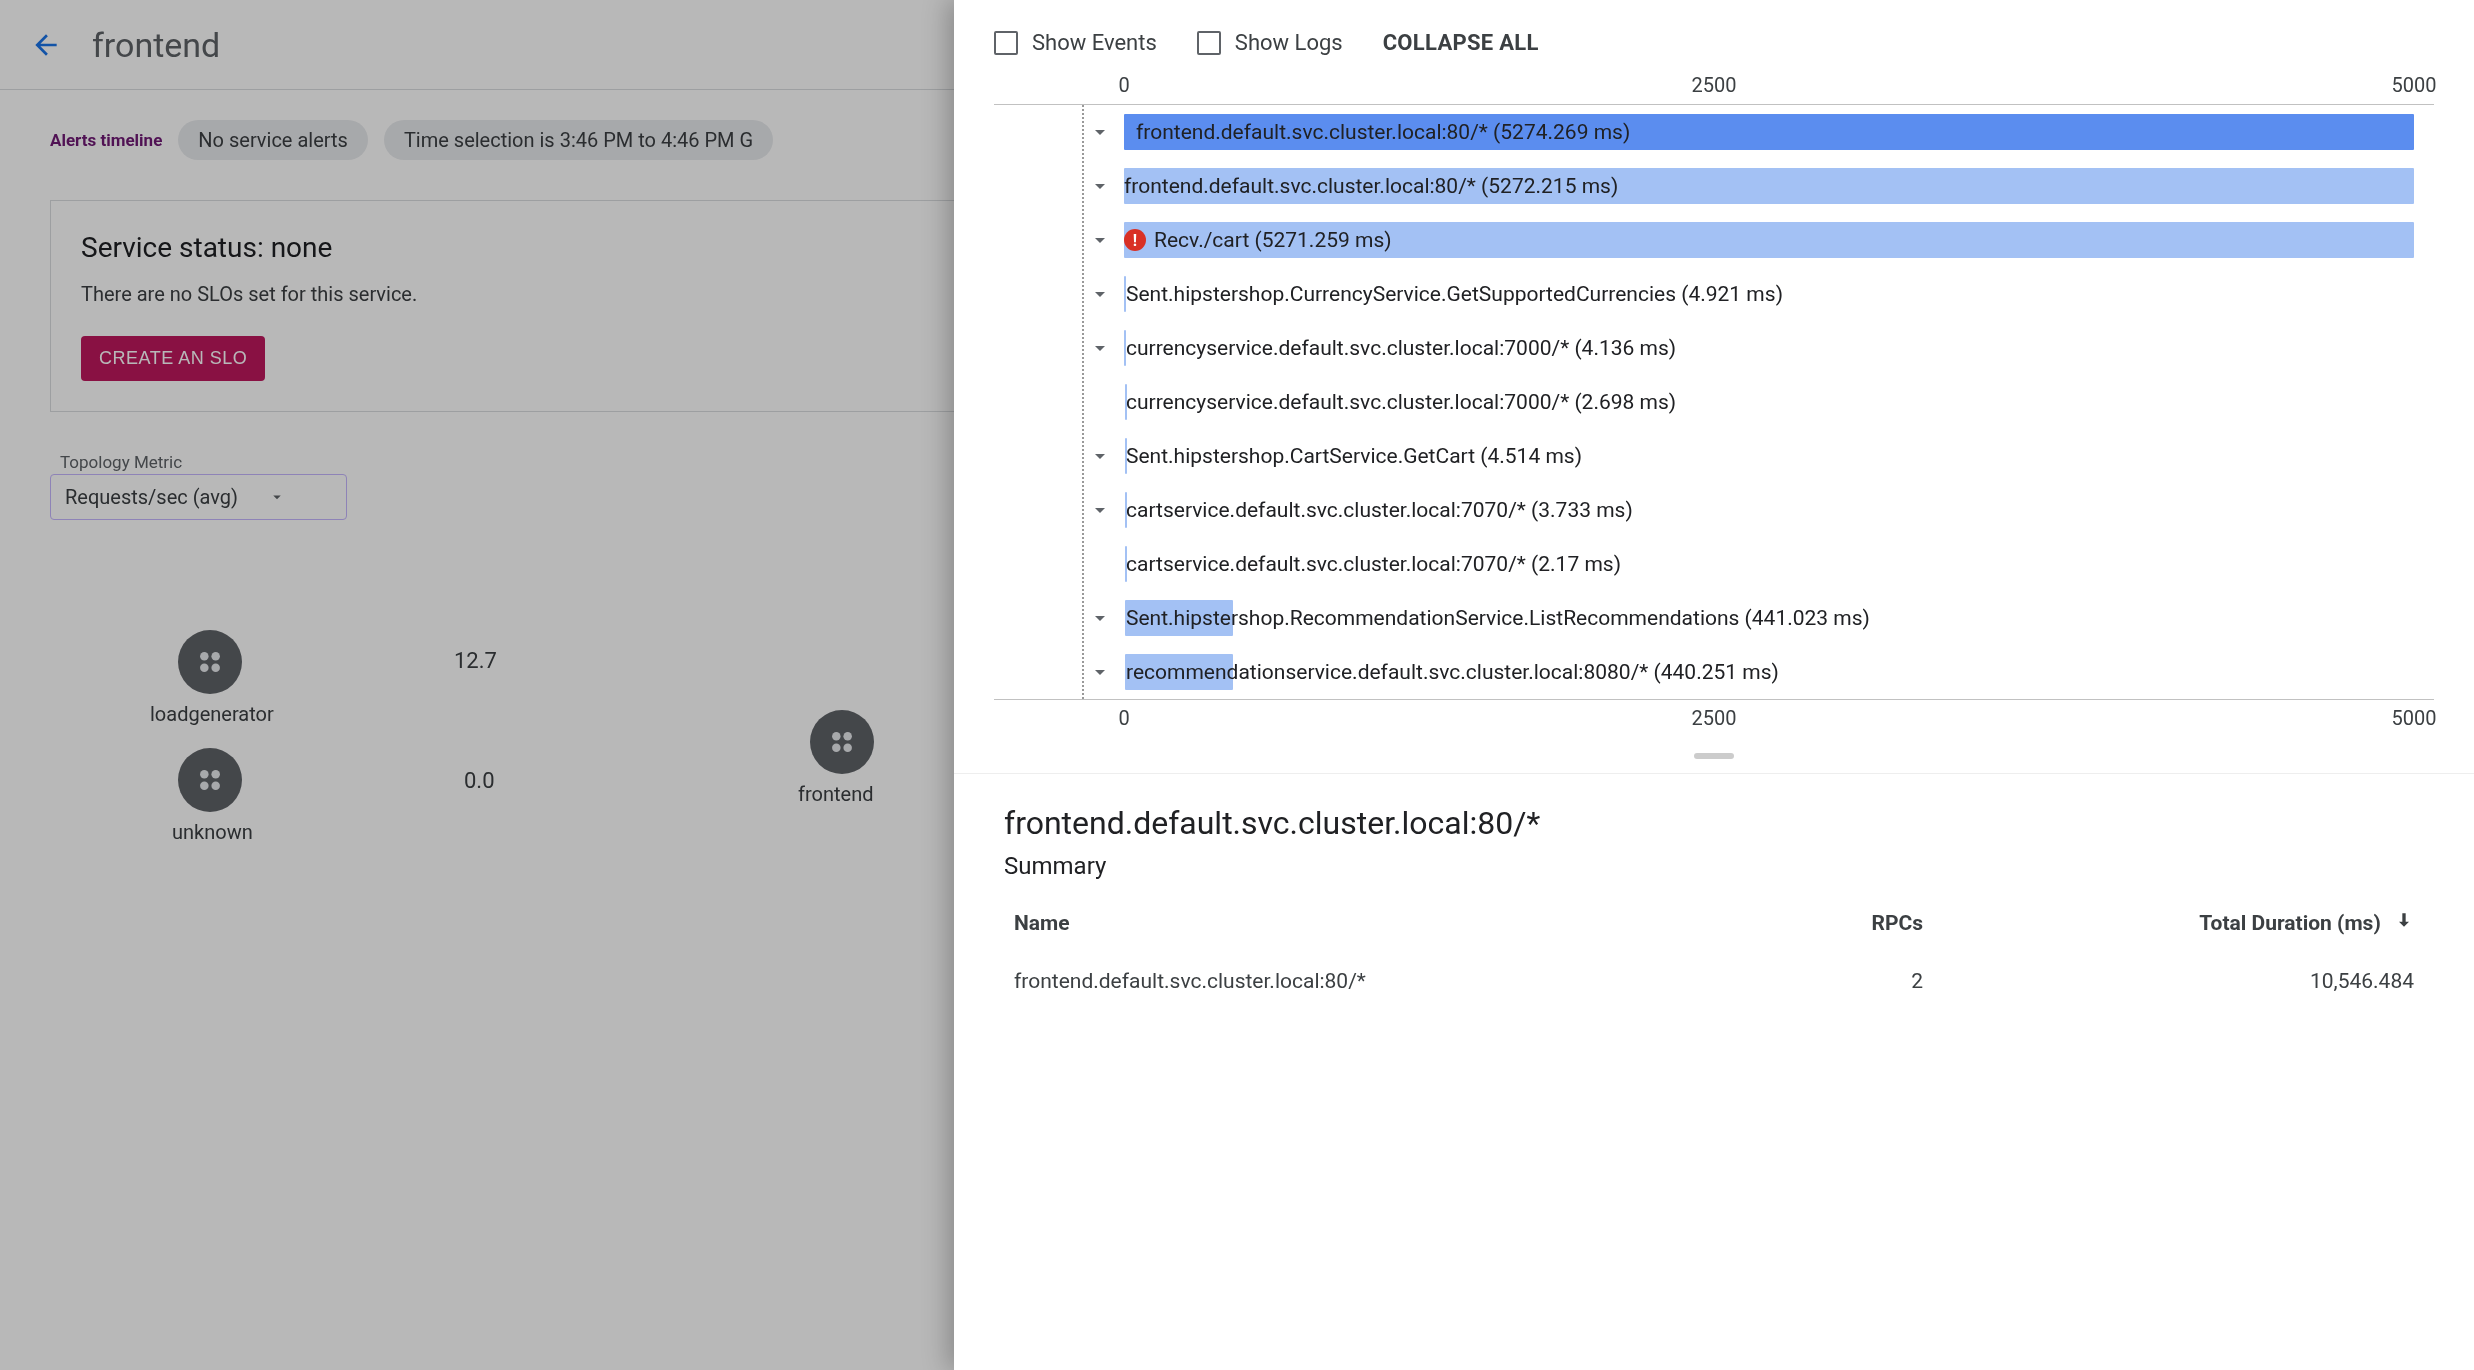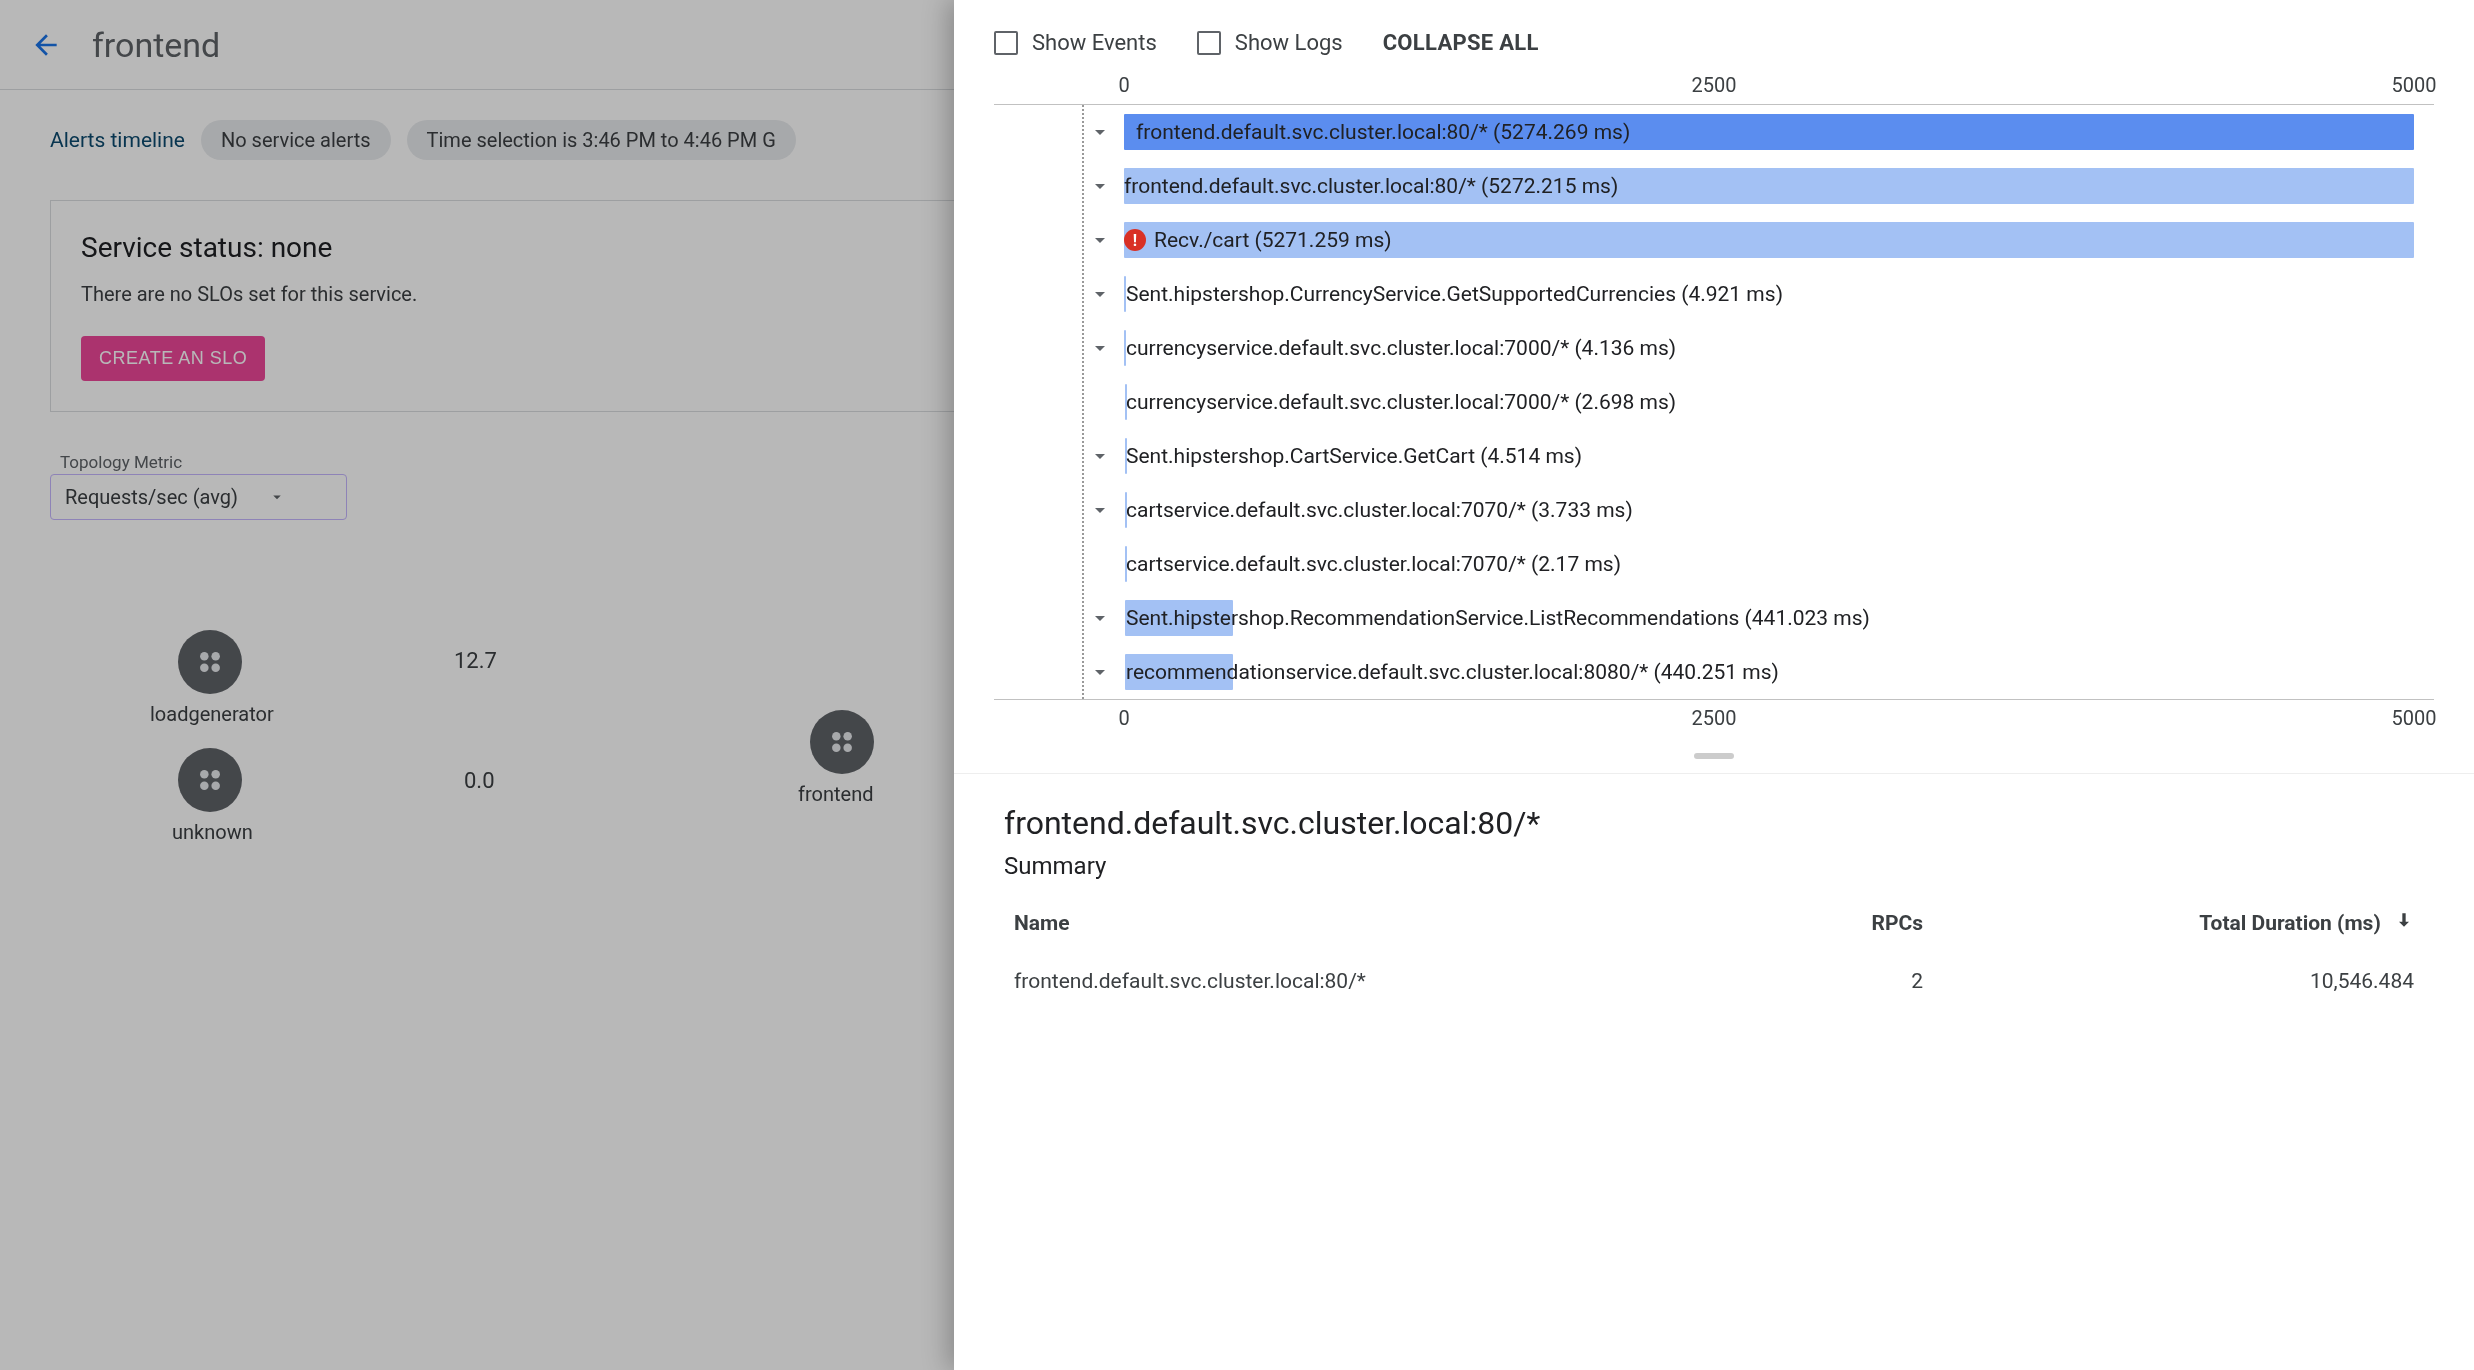--- a/index.html
+++ b/index.html
@@ -45,37 +45,37 @@
 }
 
 .main {
   padding:30px 50px;
 }
 .alerts-line {
   display:flex;align-items:center;gap:16px;
   margin-bottom:40px;
 }
 .alerts-title {
-  font-size:21px;font-weight:400;color:#0c4a6e;
+  font-size:17px;font-weight:700;color:#701a75;
 }
 .chip {
   background:#e8eaed;
   border-radius:20px;
   padding:8px 20px;
   font-size:20px;
   color:#3c4043;
 }
 .card {
   border:1px solid #dadce0;
   padding:30px;margin-right:20px;
 }
 .card h2 {font-size:28px;font-weight:400;margin-bottom:18px;}
 .card p {font-size:20px;color:#3c4043;margin-bottom:30px;}
 .btn-primary {
-  background:#ec4899;color:#fff;border:none;
+  background:#be185d;color:#fff;border:none;
   border-radius:4px;padding:12px 18px;font-size:18px;
   font-weight:500;letter-spacing:.5px;
 }
 
 .metric-lbl {font-size:17px;color:#5f6368;margin-top:40px;margin-left:10px;}
 .metric-select {
   border:1px solid #c4b5fd;border-radius:4px;
   padding:10px 60px 10px 14px;font-size:20px;color:#3c4043;
   margin-left:0px;margin-top:2px;position:relative;display:inline-flex;align-items:center;gap:30px;
 }

